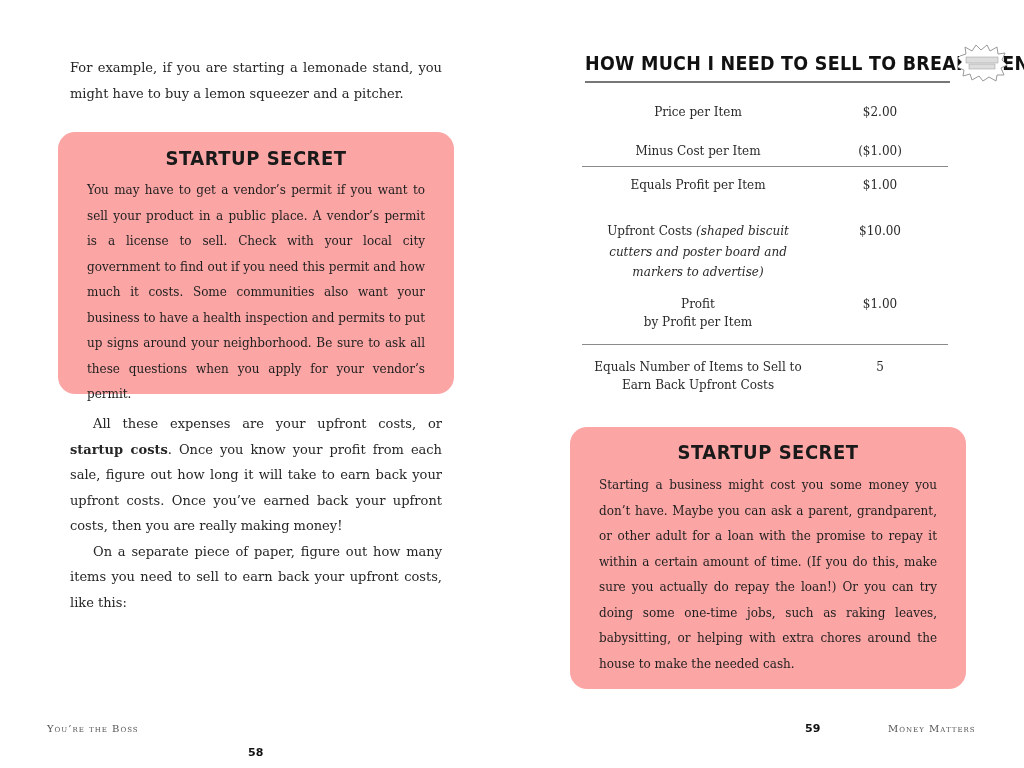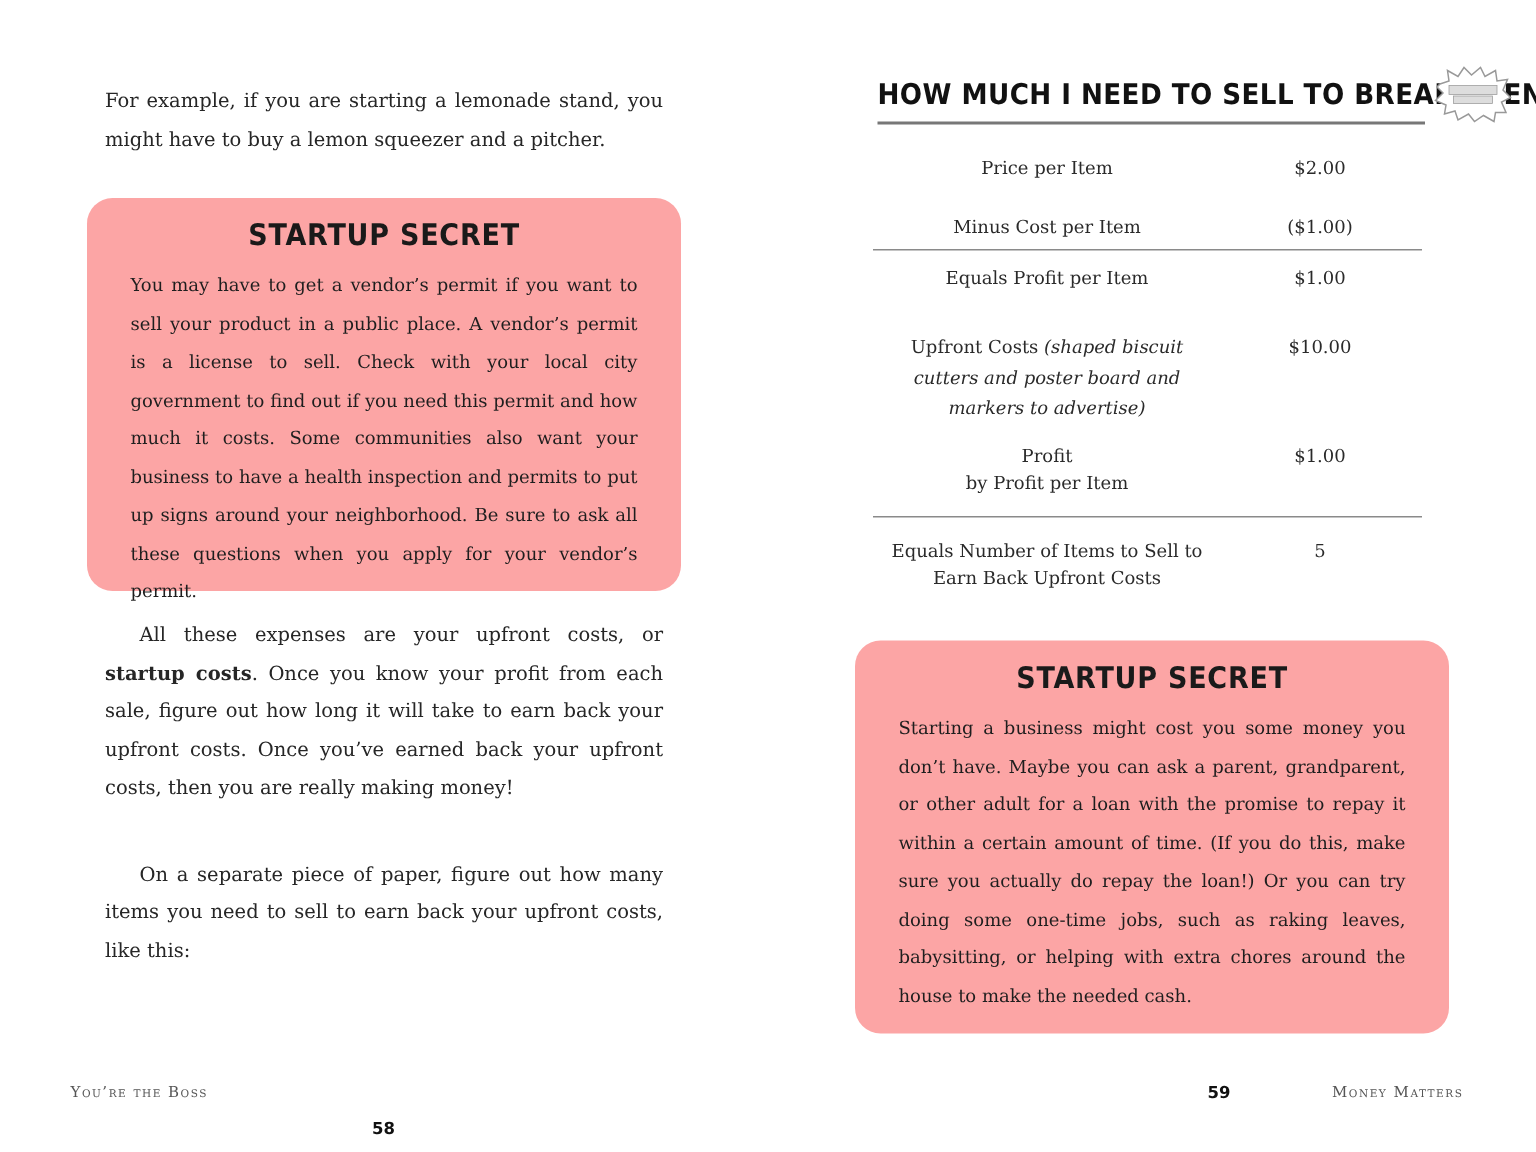--- a/index.html
+++ b/index.html
@@ -65,21 +65,21 @@
 <div class="page page-left">
   <p class="body-text p-intro">For example, if you are starting a lemonade stand, you might have to buy a lemon squeezer and a pitcher.</p>
 
   <div class="secret-box secret-left">
     <div class="secret-title">STARTUP SECRET</div>
     <p class="secret-text">You may have to get a vendor’s permit if you want to sell your product in a public place. A vendor’s permit is a license to sell. Check with your local city government to find out if you need this permit and how much it costs. Some communities also want your business to have a health inspection and permits to put up signs around your neighborhood. Be sure to ask all these questions when you apply for your vendor’s permit.</p>
   </div>
 
   <p class="body-text p-costs">
     <span class="indent-wrap" style="display:block;text-indent:23px;"><span>All these expenses are your upfront costs, or </span><strong>startup costs</strong><span>. Once you know your profit from each sale, figure out how long it will take to earn back your upfront costs. Once you’ve earned back your upfront costs, then you are really making money!</span></span>
-    <span style="display:block;text-indent:23px;margin-top:32px;">On a separate piece of paper, figure out how many items you need to sell to earn back your upfront costs, like this:</span>
+    <span style="display:block;text-indent:23px;">On a separate piece of paper, figure out how many items you need to sell to earn back your upfront costs, like this:</span>
   </p>
 
   <div class="footer-title" style="left:47px;">You’re the Boss</div>
   <div class="footer-num" style="left:248px;margin-top:24px;">58</div>
 </div>
 
 <div class="page page-right">
   <div class="chart-title">HOW MUCH I NEED TO SELL TO BREAK EVEN</div>
   <div class="title-rule"></div>
   <svg class="badge" viewBox="0 0 52 38">

